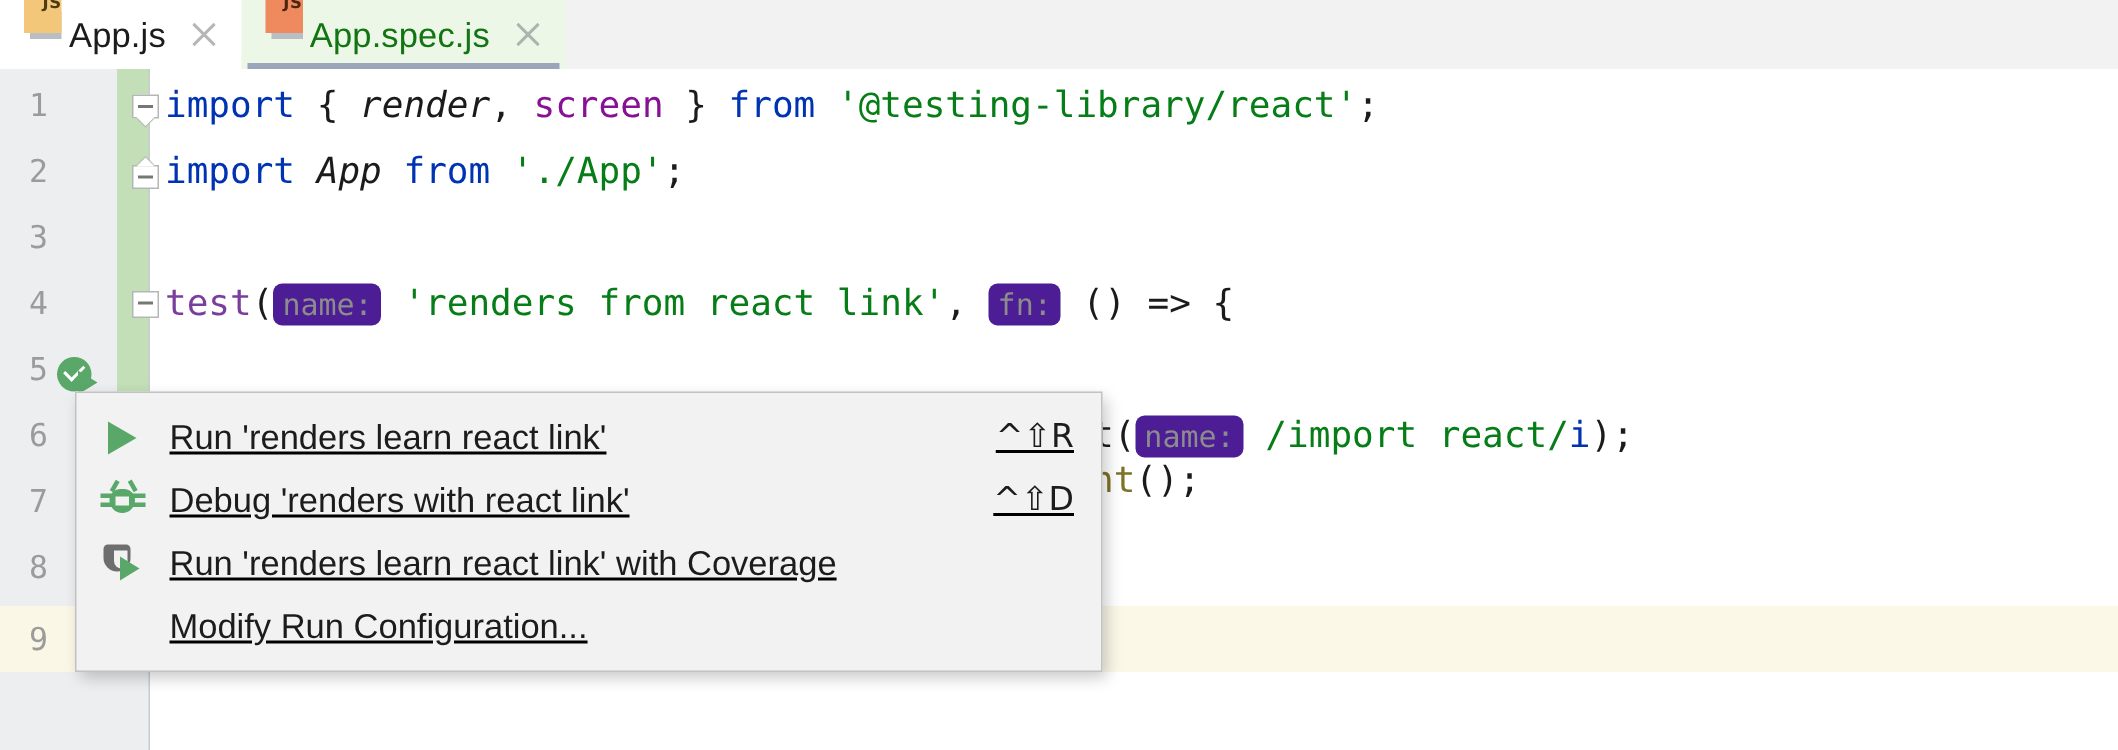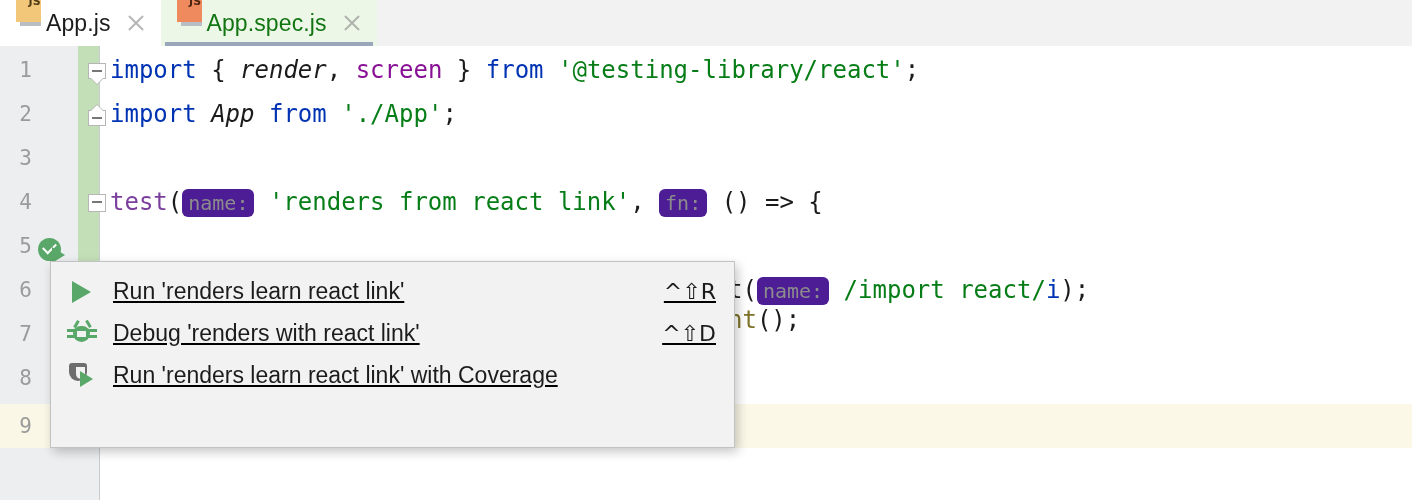--- a/index.html
+++ b/index.html
@@ -501,16 +501,17 @@
       <span class="shield"></span>
         <span class="notch"></span>
         <span class="ctri"></span>
     </span>
     <span class="mi-label">Run 'renders learn react link' with Coverage</span>
     <span class="mi-key"></span>
   </div>
 
   <div class="mi">
     <span class="mi-ico"></span>
+    <span class="mi-label">Modify Run Configuration...</span>
     <span class="mi-key"></span>
   </div>
 
 </div>
 
 </body></html>

